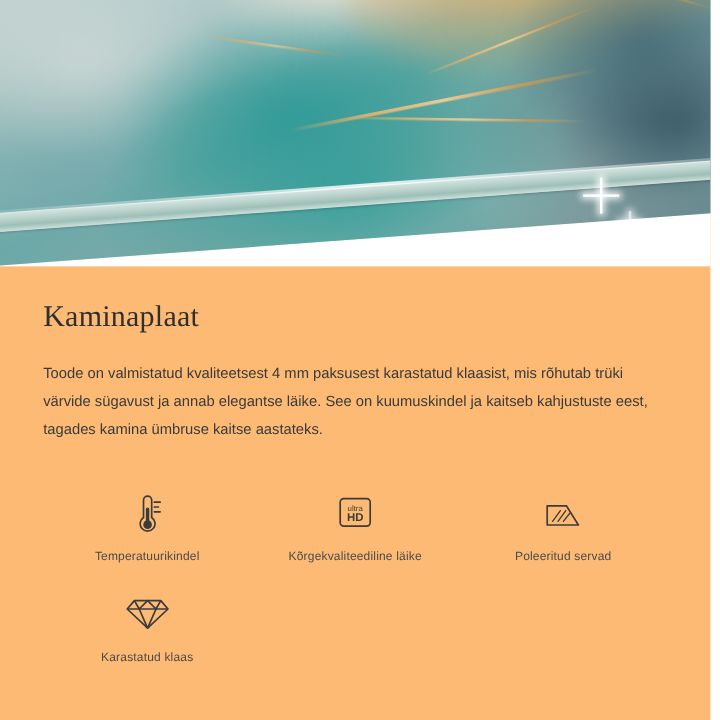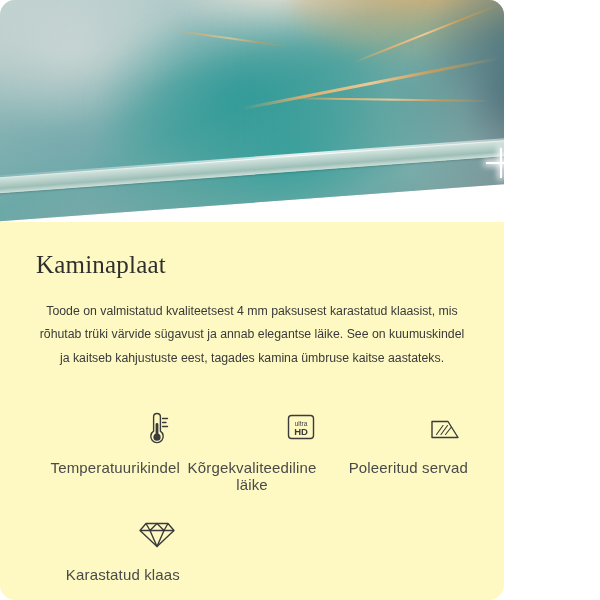--- a/index.html
+++ b/index.html
@@ -8,25 +8,24 @@
   }
   body {
     width: 600px;
     height: 600px;
     background: #ffffff;
     font-family: "Liberation Sans", sans-serif;
     overflow: hidden;
   }
   .page {
     position: relative;
-    width: 504px;
+    width: 592px;
     height: 600px;
-    background: #fef9c3;
-    overflow: hidden;
-    border-radius: 15px;
+    background: #fdba74;
+    overflow: hidden;
   }
 
   
   .hero {
     position: relative;
     width: 600px;
     height: 222px;
     overflow: hidden;
     background: #ffffff;
   }
@@ -130,48 +129,47 @@
     color: #2f2f2f;
     letter-spacing: .2px;
   }
   .headline .line2 { display: block; }
   .body-copy {
     margin: 18px 0 12px 0;
     font-size: 12.3px;
     line-height: 1.92;
     color: #3a3a3a;
     max-width: 540px;
-    text-align: center;
   }
 
   
   .features {
     margin-top: 26px;
     display: grid;
     grid-template-columns: repeat(3, 1fr);
     row-gap: 10px;
     column-gap: 0;
   }
   .feature {
     display: flex;
     flex-direction: column;
-    align-items: flex-end;
+    align-items: center;
     justify-content: flex-start;
     padding-top: 8px;
   }
   .feature-icon {
     width: 46px;
     height: 46px;
     display: flex;
     align-items: center;
     justify-content: center;
   }
   .feature-label {
     margin-top: 9px;
-    font-size: 15px;
+    font-size: 10px;
     color: #4a4a4a;
     text-align: center;
     letter-spacing: .15px;
   }
   svg { display: block; }
 </style>
 </head>
 <body>
 
 <div class="page">

